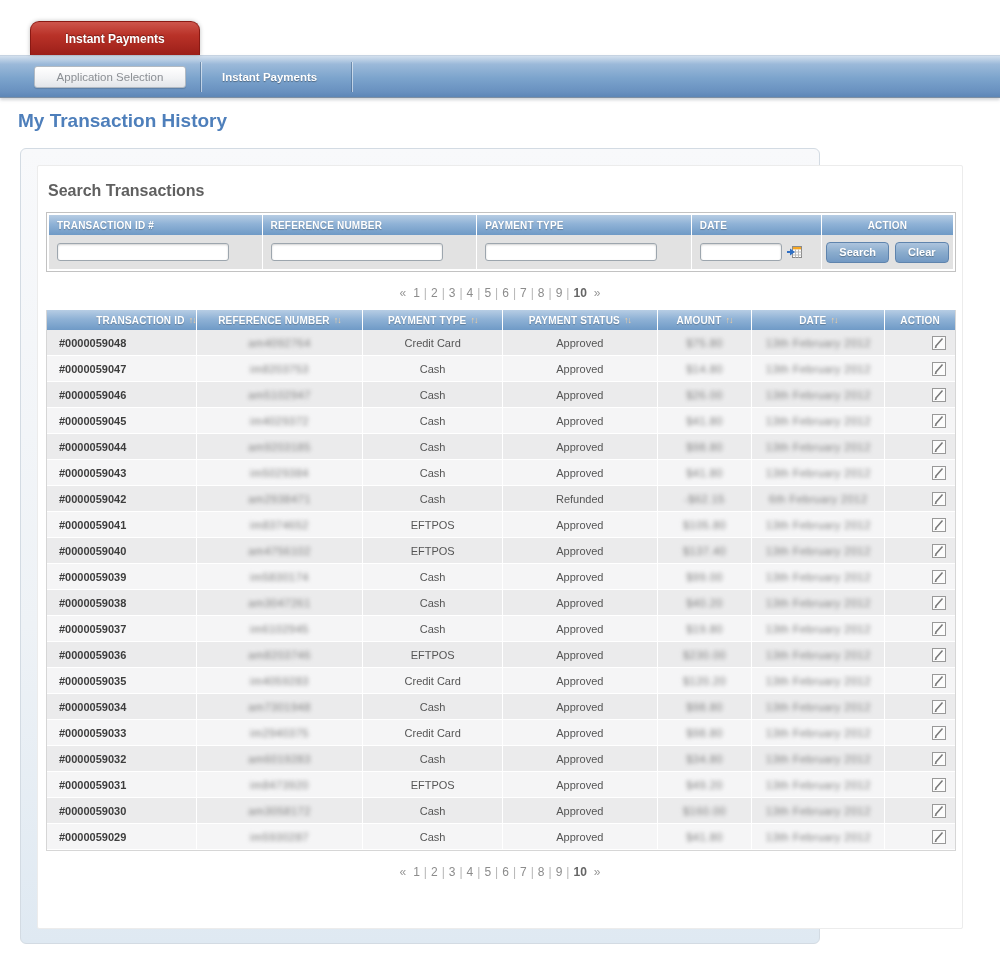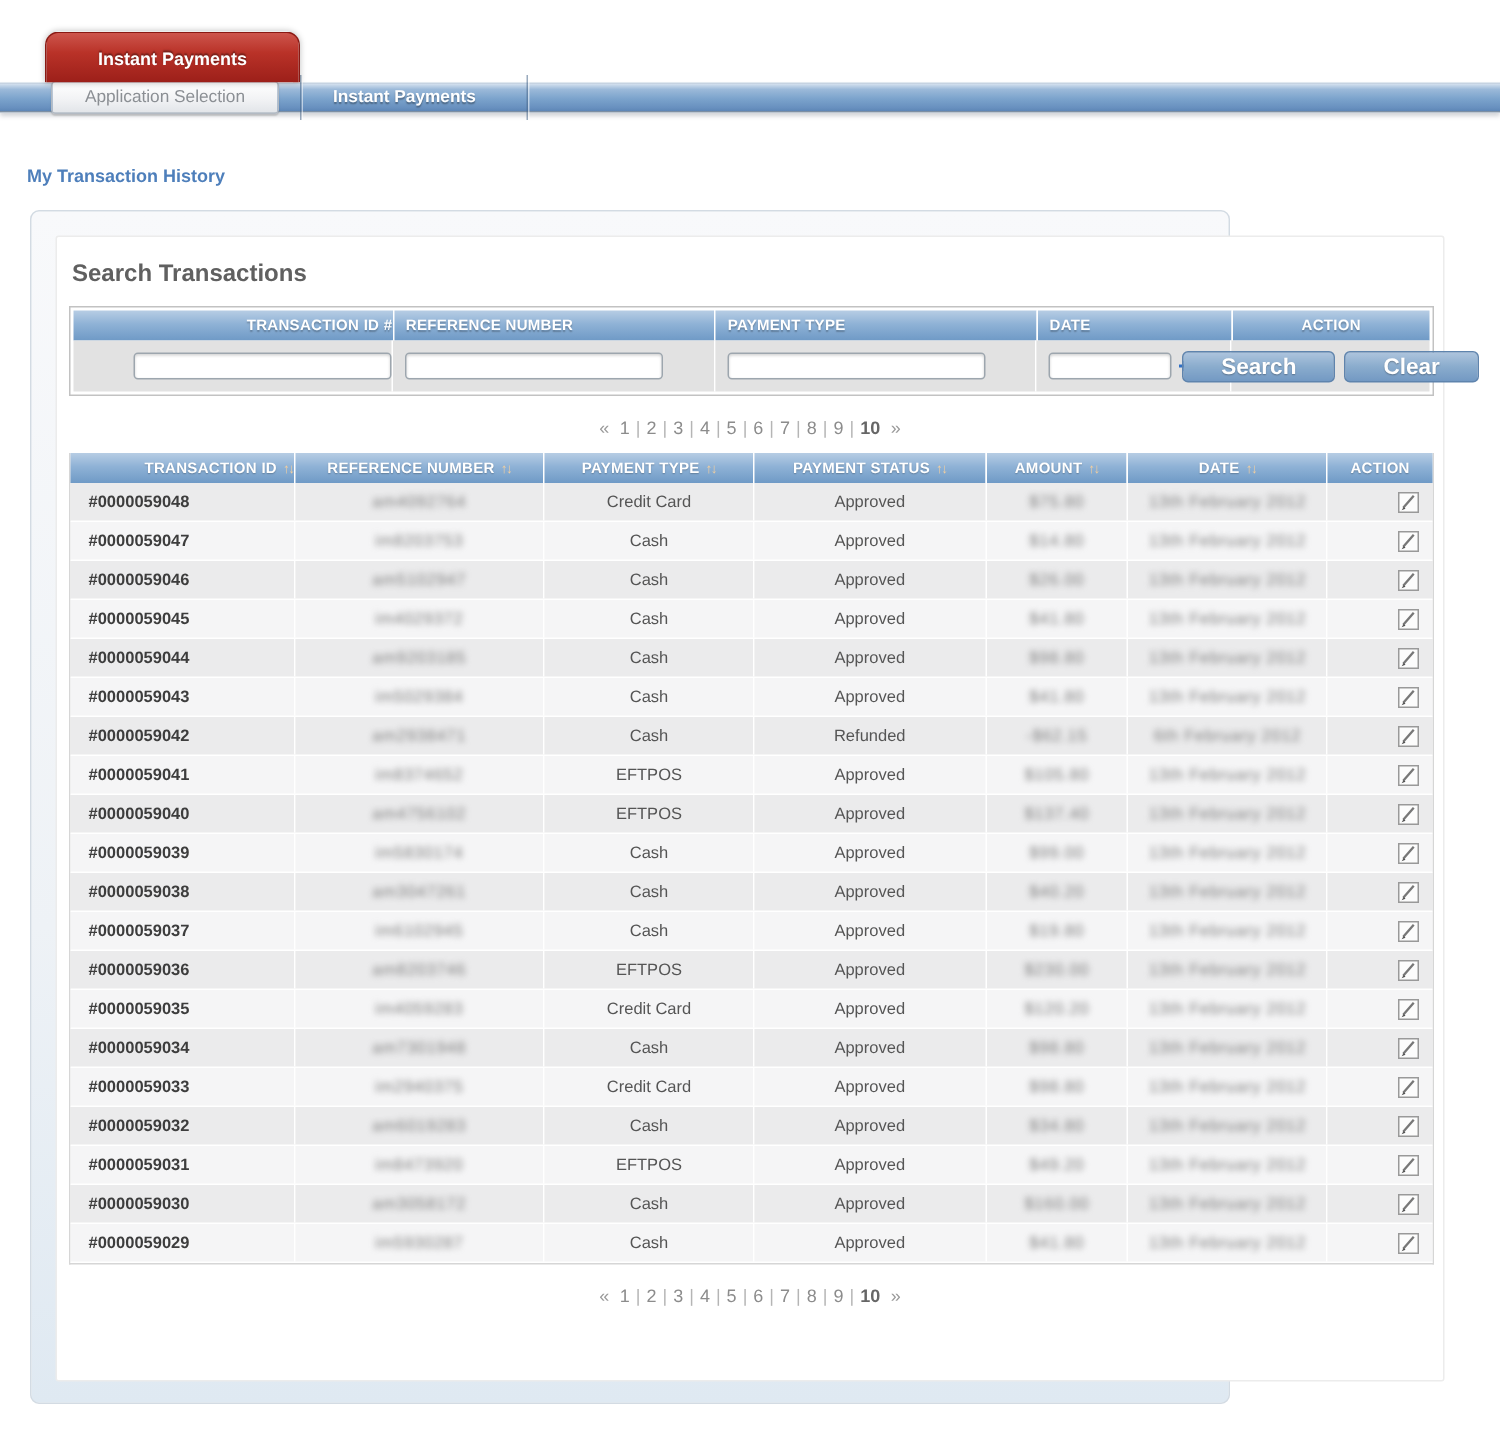--- a/index.html
+++ b/index.html
@@ -7,36 +7,36 @@
     font-family:"Liberation Sans", sans-serif; overflow:hidden; }
 
   
   .chrome { position:relative; height:85px; }
   .red-tab { position:absolute; left:30px; top:21px; width:170px; height:34px;
     background:linear-gradient(180deg,#cd554c 0%,#b93228 40%,#9c1f19 100%);
     border:1px solid #8a1913; border-bottom:none; border-radius:9px 9px 0 0;
     display:flex; align-items:center; justify-content:center; z-index:3;
     box-shadow:0 0 4px rgba(0,0,0,.25); }
   .red-tab span { color:#fff; font-size:12px; font-weight:bold; text-shadow:0 -1px 1px rgba(0,0,0,.4); }
-  .navbar { position:absolute; left:0; top:55px; width:1000px; height:20px;
+  .navbar { position:absolute; left:0; top:55px; width:1000px; height:43px;
     background:linear-gradient(180deg,#d3e0ee 0%,#9bb9d9 20%,#7ba3cc 55%,#6890bf 88%,#5d86b6 100%);
     border-top:1px solid #c6d3e2; border-bottom:1px solid #7d8fa3;
     box-shadow:0 2px 3px rgba(120,130,140,.35); display:flex; align-items:center; z-index:2; }
   .app-sel-btn { margin-left:34px; width:152px; height:22px;
     background:linear-gradient(180deg,#ffffff 0%,#f2f3f5 55%,#e2e5e9 100%);
     border:1px solid #b2bac3; border-radius:3px; display:flex; align-items:center; justify-content:center;
     cursor:pointer; box-shadow:0 1px 1px rgba(0,0,0,.15); }
   .app-sel-btn span { color:#8b8f94; font-size:11.5px; }
   .nav-div { width:0; height:30px; border-left:1px solid rgba(70,100,135,.55);
     border-right:1px solid rgba(255,255,255,.55); margin-left:14px; }
   .nav-item { padding:0 34px 0 20px; height:30px; display:flex; align-items:center; cursor:pointer; }
   .nav-item span { color:#fff; font-size:11.5px; font-weight:bold; text-shadow:0 1px 1px rgba(0,0,0,.35); }
 
   
-  .page-title { margin:25px 0 0 18px; color:#4e7fbb; font-size:12px; }
+  .page-title { margin:25px 0 0 18px; color:#4e7fbb; font-size:19px; }
 
   
   .panel { margin:16px 0 0 20px; width:800px; height:796px; border-radius:6px;
     border:1px solid #d3dbe3;
     background:linear-gradient(180deg,#f8f9fb 0%,#eef2f6 60%,#dfe9f2 100%);
     padding:16px; }
   .inner { width:926px; height:764px; background:#fff; border:1px solid #ececec;
     border-radius:2px; padding:12px 8px 0 8px; }
 
   .section-heading { color:#606060; font-size:16px; margin:4px 0 0 2px; }
@@ -52,27 +52,27 @@
     padding-left:8px; text-shadow:0 1px 1px rgba(0,0,0,.25); }
   .s-hcell:last-child span { padding-left:0; }
   .s-icell { height:34px; background:#e2e2e2; border-right:1px solid #fff;
     display:flex; align-items:center; }
   .s-icell:last-child { border-right:none; justify-content:center; }
   .s-input { margin-left:8px; width:172px; height:18px; border:1px solid #9da6ae; border-radius:3px;
     background:#fff; box-shadow:inset 0 1px 2px rgba(0,0,0,.18); font-size:11px; padding:0 4px;
     font-family:"Liberation Sans",sans-serif; }
   .s-input.date { width:82px; }
   .cal-btn { margin-left:5px; cursor:pointer; display:flex; align-items:center; }
-  .btn { height:21px; padding:0 25px; margin:0 3px; border:1px solid #5f84ad; border-radius:4px;
+  .btn { height:21px; padding:0 12px; margin:0 3px; border:1px solid #5f84ad; border-radius:4px;
     background:linear-gradient(180deg,#adc4dd 0%,#8aaccd 50%,#7399c3 100%);
-    color:#fff; font-size:15px; font-weight:bold; text-shadow:0 1px 1px rgba(0,0,0,.3);
+    color:#fff; font-size:11px; font-weight:bold; text-shadow:0 1px 1px rgba(0,0,0,.3);
     cursor:pointer; font-family:"Liberation Sans",sans-serif; }
 
   
-  .sc0{width:215px;justify-content:flex-end;} .sc1{width:216px;} .sc2{width:216px;} .sc3{width:131px;} .sc4{width:132px;}
+  .sc0{width:215px;} .sc1{width:216px;} .sc2{width:216px;} .sc3{width:131px;} .sc4{width:132px;}
 
   
   .pager { text-align:center; font-size:12px; color:#9a9a9a; margin:14px 0 10px 0; }
   .pager .arrow { color:#999; cursor:pointer; padding:0 3px; }
   .pager .pg { color:#8c8c8c; cursor:pointer; padding:0 4px; }
   .pager .pg.cur { font-weight:bold; color:#666; }
   .pager .sep { color:#b5b5b5; }
 
   
   .tbl { width:910px; border:1px solid #d6d6d6; border-top:none; }

